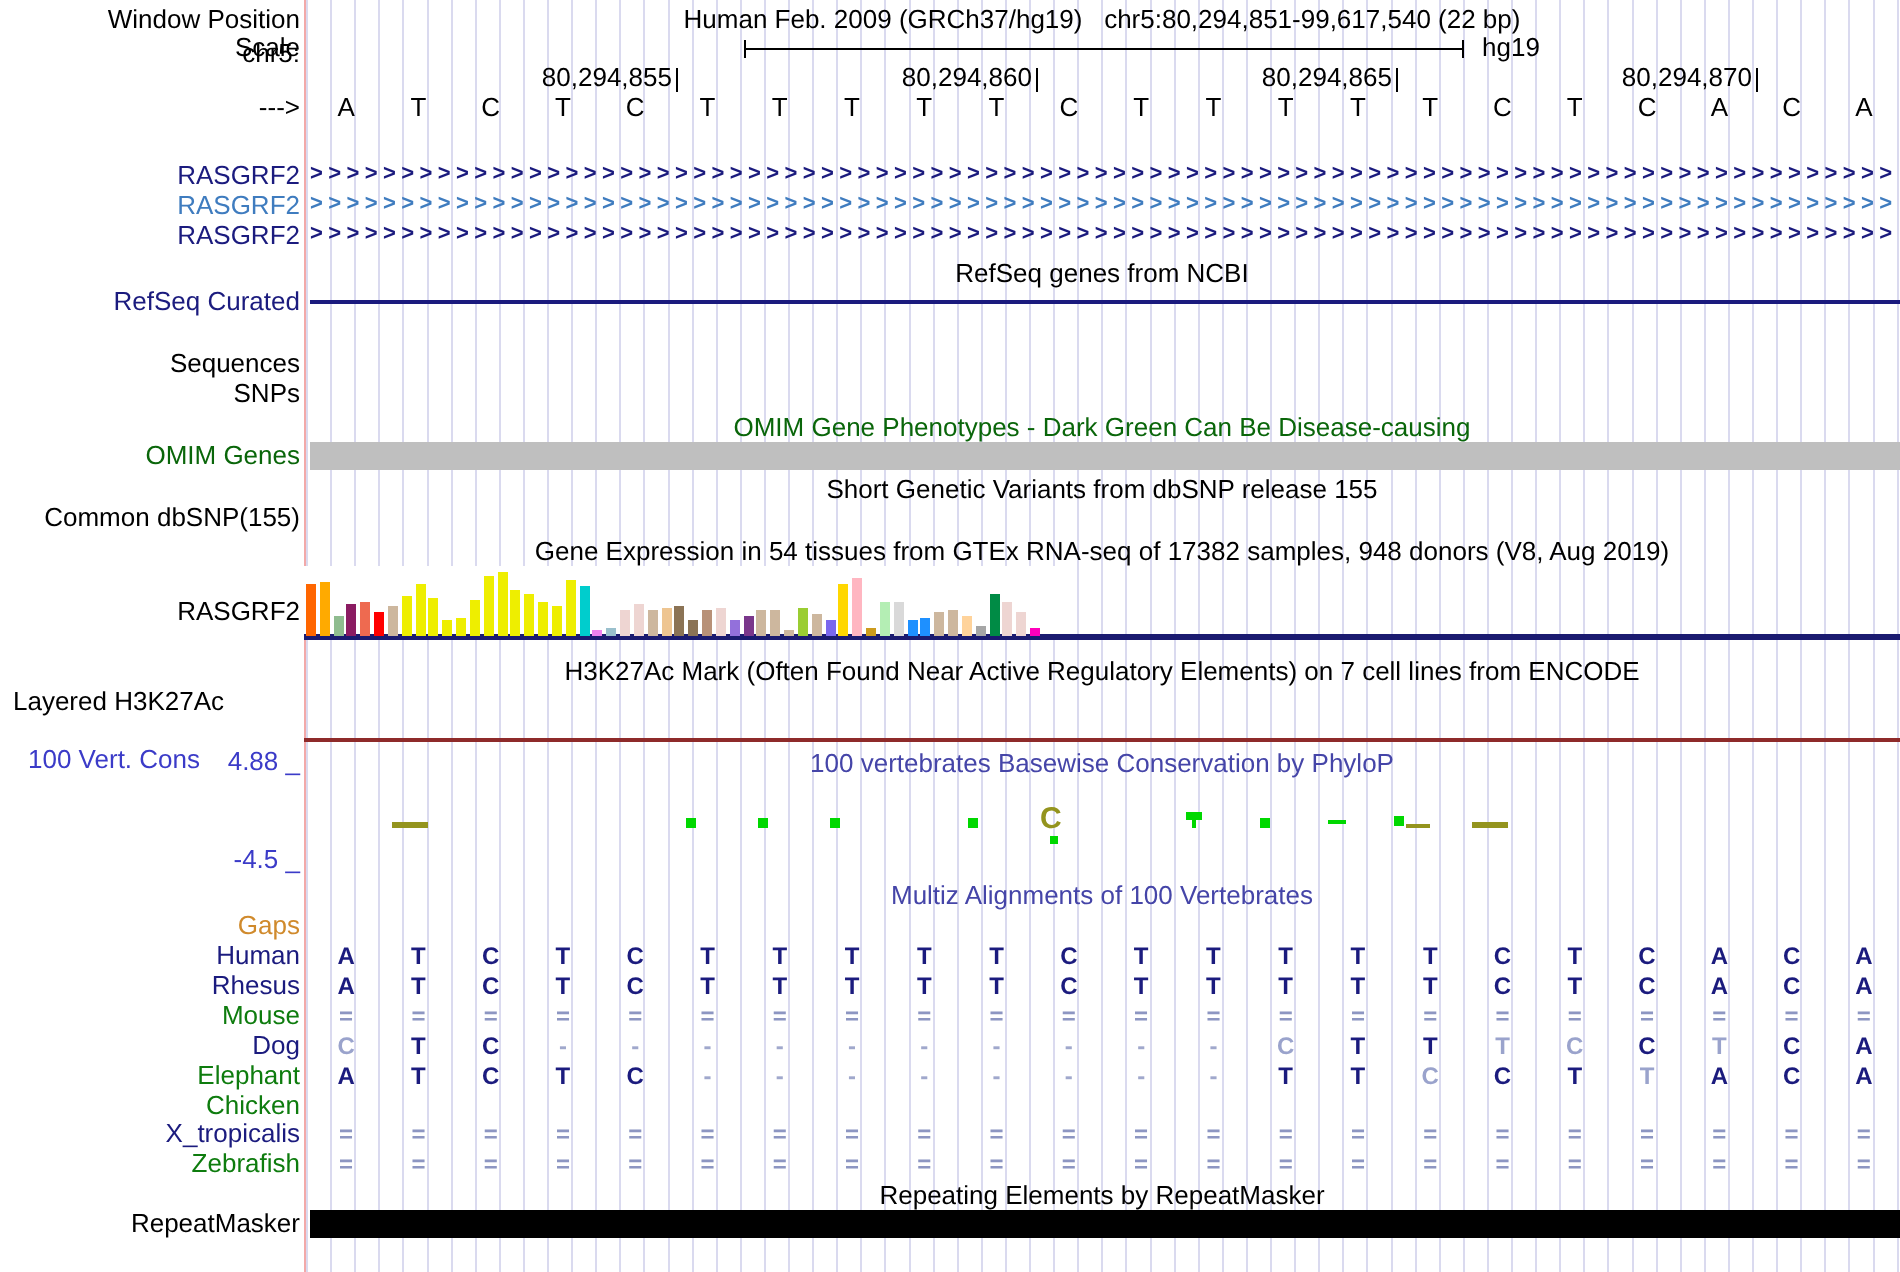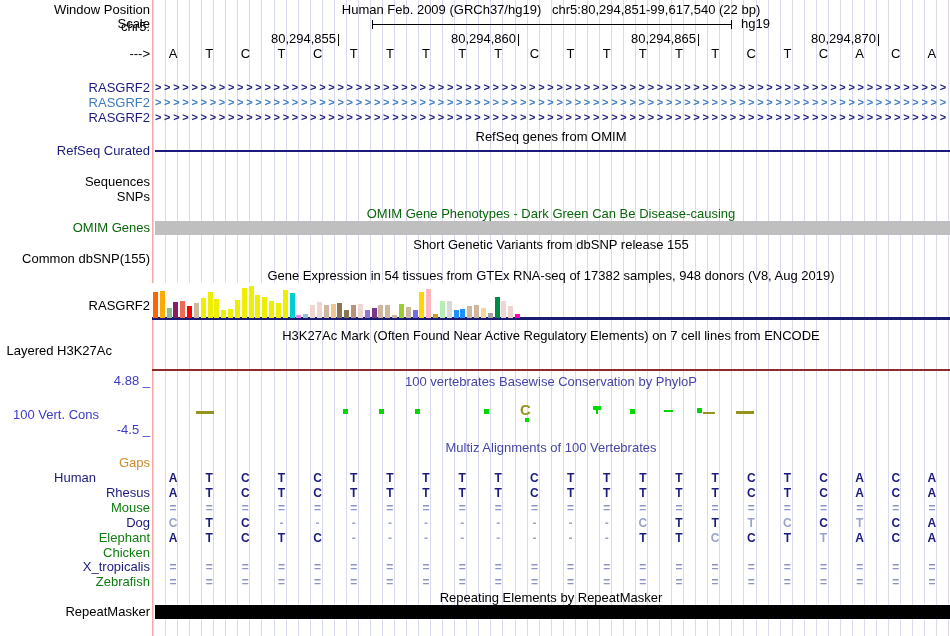--- a/index.html
+++ b/index.html
@@ -30,21 +30,21 @@
   <div class="ttl" style="top:3px"><span>Human Feb. 2009 (GRCh37/hg19)</span><span>   </span><span>chr5:80,294,851-99,617,540 (22 bp)</span></div>
 
   <div class="lbl" style="top:17px">Scale</div>
   <div class="bracket"></div>
   <div class="abs" style="top:17px;left:741px;font-size:13px;line-height:14px;">hg19</div>
 
   <div class="lbl" style="top:20px">chr5:</div>
   <div class="lbl" style="top:47px">---&gt;</div>
 
 
-  <div class="ttl" style="top:130px">RefSeq genes from OMIM</div>
+  <div class="ttl" style="top:130px">RefSeq genes from NCBI</div>
   <div class="lbl c-navy" style="top:144px">RefSeq Curated</div>
   <div class="abs" style="top:150px;left:155px;width:795px;height:2px;background:#1b1b7e;"></div>
 
   <div class="lbl" style="top:175px">Sequences</div>
   <div class="lbl" style="top:190px">SNPs</div>
 
   <div class="ttl c-dgreen" style="top:207px">OMIM Gene Phenotypes - Dark Green Can Be Disease-causing</div>
   <div class="lbl c-dgreen" style="top:221px">OMIM Genes</div>
   <div class="abs" style="top:221px;left:155px;width:795px;height:14px;background:#bfbfbf;"></div>
 
@@ -55,21 +55,21 @@
   <div class="lbl" style="top:299px">RASGRF2</div>
   <div class="abs" style="top:283px;left:152px;width:376px;height:35px;background:#fff;"></div>
   <div class="abs" style="top:317px;left:152px;width:798px;height:3px;background:#1b1b70;"></div>
 
   <div class="ttl" style="top:329px">H3K27Ac Mark (Often Found Near Active Regulatory Elements) on 7 cell lines from ENCODE</div>
   <div class="abs" style="top:344px;left:0;width:112px;text-align:right;font-size:13px;line-height:14px;">Layered H3K27Ac</div>
   <div class="abs" style="top:369px;left:152px;width:798px;height:2px;background:#8e2a2a;"></div>
 
   <div class="lbl c-val" style="top:374px">4.88 _</div>
   <div class="ttl c-bluet" style="top:375px">100 vertebrates Basewise Conservation by PhyloP</div>
-  <div class="abs c-val" style="top:408px;left:0;width:100px;font-size:13px;line-height:14px;padding-left:13px;">100 Vert. Cons</div>
+  <div class="abs c-val" style="top:373px;left:0;width:100px;text-align:right;font-size:13px;line-height:14px;">100 Vert. Cons</div>
   <div class="lbl c-val" style="top:423px">-4.5 _</div>
 
   <div class="ttl c-bluet" style="top:441px">Multiz Alignments of 100 Vertebrates</div>
   <div class="lbl c-orange" style="top:456px">Gaps</div>
 
   <div class="ttl" style="top:591px">Repeating Elements by RepeatMasker</div>
   <div class="lbl" style="top:605px">RepeatMasker</div>
   <div class="abs" style="top:605px;left:155px;width:795px;height:14px;background:#000;"></div>
 
 <div style="position: absolute; top: 34px; left: 338px; width: 1px; height: 12px; background: rgb(0, 0, 0);"></div>
@@ -169,21 +169,21 @@
     <div style="position: absolute; top: 409px; left: 484px; width: 5px; height: 5px; background: rgb(0, 216, 0);"></div>
     <div style="position: absolute; top: 402px; left: 520px; font-size: 15px; font-weight: bold; line-height: 15px; color: rgb(148, 148, 30);">C</div>
     <div style="position: absolute; top: 418px; left: 525px; width: 4px; height: 4px; background: rgb(0, 216, 0);"></div>
     <div style="position: absolute; top: 406px; left: 593px; width: 8px; height: 4px; background: rgb(0, 216, 0);"></div>
     <div style="position: absolute; top: 406px; left: 596px; width: 2px; height: 8px; background: rgb(0, 216, 0);"></div>
     <div style="position: absolute; top: 409px; left: 630px; width: 5px; height: 5px; background: rgb(0, 216, 0);"></div>
     <div style="position: absolute; top: 410px; left: 664px; width: 9px; height: 2px; background: rgb(0, 216, 0);"></div>
     <div style="position: absolute; top: 408px; left: 697px; width: 5px; height: 5px; background: rgb(0, 216, 0);"></div>
     <div style="position: absolute; top: 412px; left: 703px; width: 12px; height: 2px; background: rgb(148, 148, 30);"></div>
     <div style="position: absolute; top: 411px; left: 736px; width: 18px; height: 3px; background: rgb(148, 148, 30);"></div>
-    <div style="position: absolute; top: 471px; left: 0px; width: 150px; text-align: center; font-size: 13px; line-height: 14px; color: rgb(27, 27, 126);">Human</div>
+    <div style="position: absolute; top: 471px; left: 0px; width: 150px; text-align: right; font-size: 13px; line-height: 14px; color: rgb(27, 27, 126);">Human</div>
     <div style="position: absolute; top: 471px; left: 152px; width: 798px; height: 14px;">
       <span class="cell" style="left: 21.0682px; top: 0px; color: rgb(27, 27, 126);">A</span>
       <span class="cell" style="left: 57.2045px; top: 0px; color: rgb(27, 27, 126);">T</span>
       <span class="cell" style="left: 93.3409px; top: 0px; color: rgb(27, 27, 126);">C</span>
       <span class="cell" style="left: 129.477px; top: 0px; color: rgb(27, 27, 126);">T</span>
       <span class="cell" style="left: 165.614px; top: 0px; color: rgb(27, 27, 126);">C</span>
       <span class="cell" style="left: 201.75px; top: 0px; color: rgb(27, 27, 126);">T</span>
       <span class="cell" style="left: 237.886px; top: 0px; color: rgb(27, 27, 126);">T</span>
       <span class="cell" style="left: 274.023px; top: 0px; color: rgb(27, 27, 126);">T</span>
       <span class="cell" style="left: 310.159px; top: 0px; color: rgb(27, 27, 126);">T</span>

